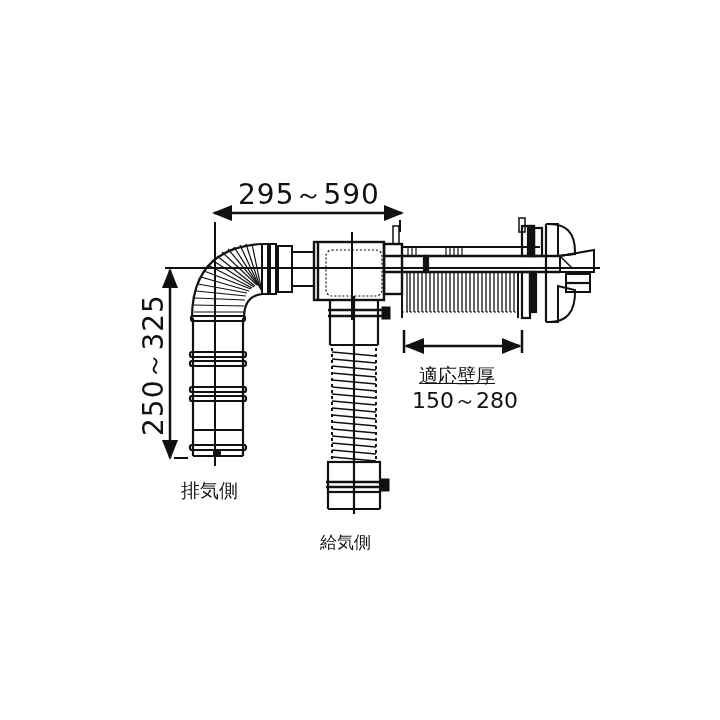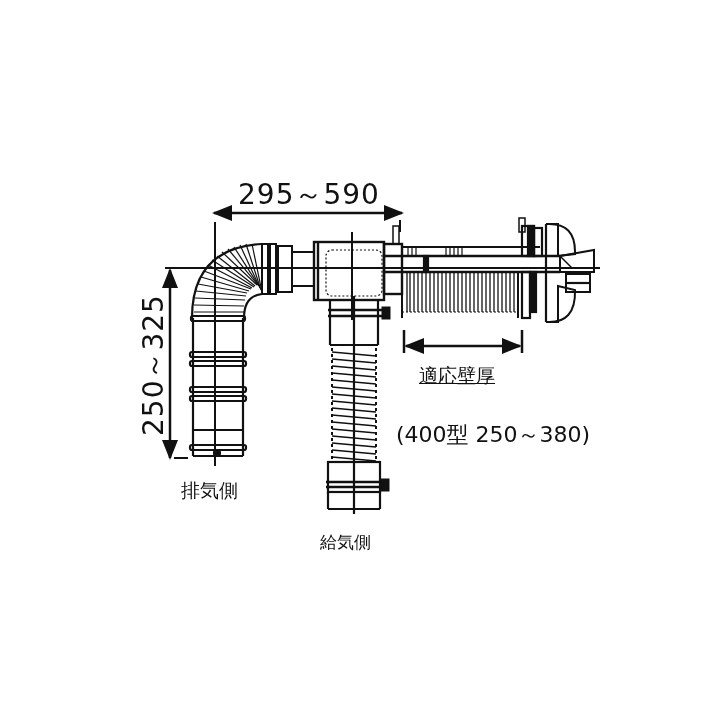--- a/index.html
+++ b/index.html
@@ -199,16 +199,16 @@
       <line x1="328" y1="509" x2="380" y2="509"></line>
       <line x1="328" y1="492" x2="328" y2="509"></line>
       <line x1="380" y1="492" x2="380" y2="509"></line>
     </g>
     <line x1="354" y1="296" x2="354" y2="514" stroke="#111" stroke-width="2.2"></line>
   </svg>
 
   <div class="lbl dim-h">295～590</div>
   <div class="lbl dim-v">250～325</div>
   <div class="lbl wall-title">適応壁厚</div>
-  <div class="lbl wall-alt">(400型 250～380)</div>
+  <div class="lbl wall-range">150～280</div>
   <div class="lbl exhaust">排気側</div>
   <div class="lbl intake">給気側</div>
 </div>
 
 </body></html>

